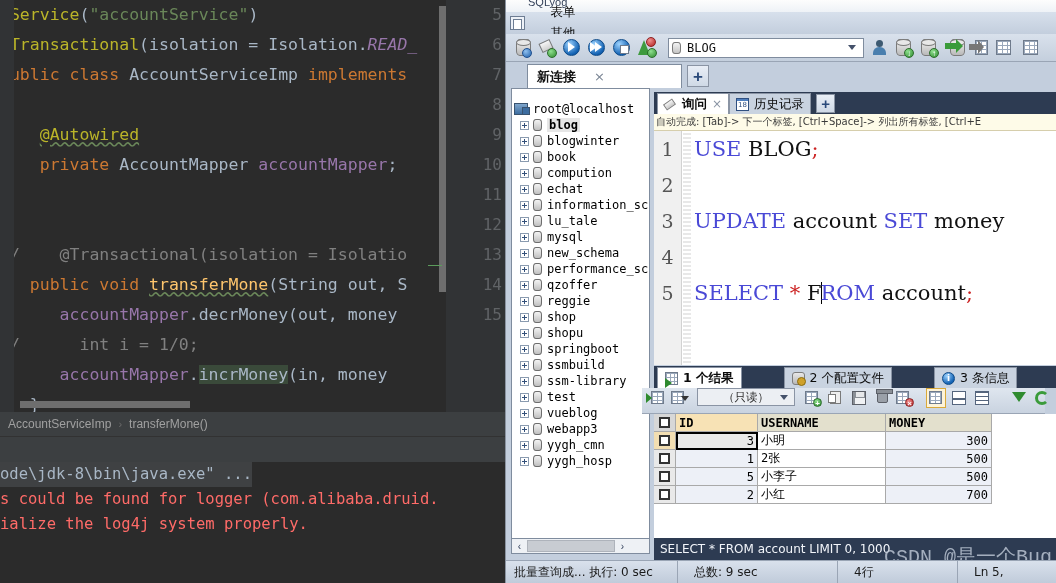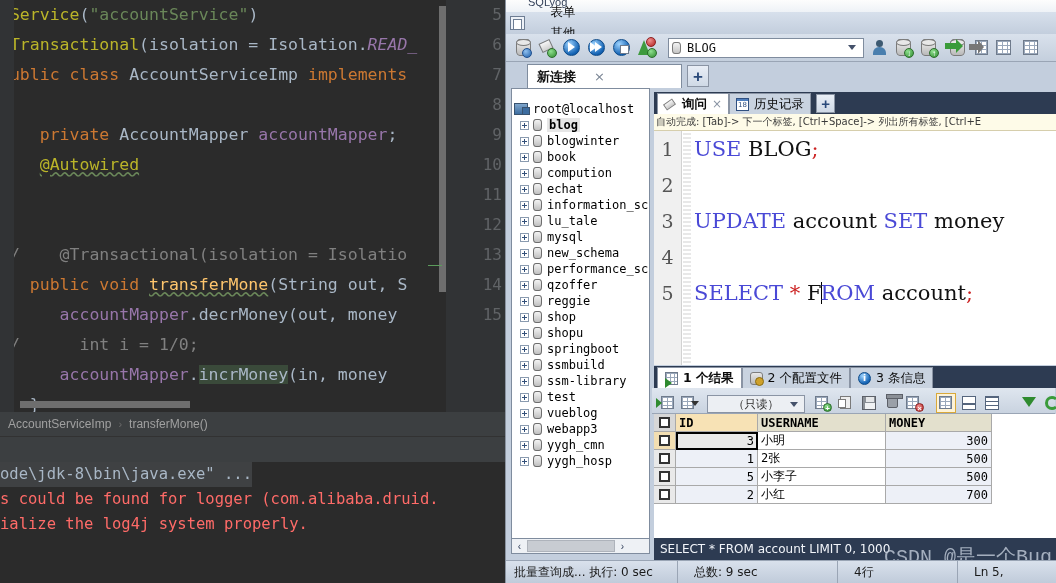--- a/index.html
+++ b/index.html
@@ -354,21 +354,21 @@
   .s-semi { color:#cc2222; }
   .s-star { color:#cc2222; }
   .caret {
     display:inline-block; width:1px; height:22px; background:#000;
     vertical-align:-4px; margin:0 -1px;
   }
 
   
   #sy-res-tabs {
     position:absolute; left:148px; top:366px; width:403px; height:22px;
-    background:#2d3b52; display:flex; align-items:flex-end; padding-left:3px;
+    background:#2d3b52; display:flex; align-items:flex-end; padding-left:3px;gap:42px;
   }
   .r-tab {
     height:21px; display:flex; align-items:center; gap:5px; padding:0 7px;
     font-size:12.5px; color:#0a0a0a; border:1px solid #8a94a4; border-bottom:none;
     background:#c9d3e0;
     font-family:"DejaVu Sans","Liberation Sans",sans-serif;
   }
   .r-tab.active { background:#fff; font-weight:bold; }
   .r-ico-green { width:13px;height:13px;background:#fff;border:1px solid #6f7b8c;position:relative;flex:0 0 auto;
     background-image:linear-gradient(#9aa8bb 1px,transparent 1px),linear-gradient(90deg,#9aa8bb 1px,transparent 1px);
@@ -376,24 +376,24 @@
   .r-ico-green:after{content:"";position:absolute;left:-1px;top:5px;
     border-top:5px solid transparent;border-bottom:5px solid transparent;border-left:7px solid #2f8b2f;}
   .r-ico-cfg { width:13px;height:13px;position:relative;flex:0 0 auto;
     background:linear-gradient(#e8e8e8,#b8b8b8); border:1px solid #7d7d7d; border-radius:3px;}
   .r-ico-cfg:after{content:"";position:absolute;right:-2px;bottom:-2px;width:7px;height:7px;border-radius:50%;background:#cfa12a;border:1px solid #8a6c12;}
   .r-ico-info { width:13px;height:13px;border-radius:50%;flex:0 0 auto;
     background:radial-gradient(circle at 35% 28%,#9fd4ff,#1463b4 70%);
     border:1px solid #0d4a88; color:#fff; font-size:9px; line-height:11px; text-align:center; font-weight:bold;}
 
   #sy-res-toolbar {
-    position:absolute; left:146px; top:388px; width:403px; height:26px;
+    position:absolute; left:136px; top:388px; width:403px; height:26px;
     background:linear-gradient(#dfe6ef,#c9d3e0);
     border-bottom:1px solid #9aa5b5;
-    display:flex; align-items:flex-end; gap:3px; padding-left:4px;
+    display:flex; align-items:flex-start; gap:3px; padding-left:4px;
   }
   .rt-ico { width:20px;height:20px;position:relative;flex:0 0 auto; }
   .rt-sel { border:1px solid #d9a93a; background:#fdf3d8; }
   .ro-select {
     width:98px;height:18px;background:#eceff3;border:1px solid #8a94a4;
     font-size:11.5px;color:#2a2a2a; display:flex;align-items:center;justify-content:center;
     position:relative; margin:0 5px; flex:0 0 auto;
     font-family:"DejaVu Sans","Liberation Sans",sans-serif;
   }
   .ro-select .chev{
@@ -474,22 +474,22 @@
   <div id="ide">
 
     <div id="ide-editor">
       <div class="code-area">
         <div class="gut-fold"></div>
         <div id="code-lines">
             <div class="code-line"><span class="t-ann">@Service</span><span class="t-punc">(</span><span class="t-str">"accountService"</span><span class="t-punc">)</span></div>
             <div class="code-line"><span class="t-ann">@Transactional</span><span class="t-punc">(</span><span class="t-cls">isolation</span><span class="t-punc"> = </span><span class="t-cls">Isolation</span><span class="t-punc">.</span><span class="t-static">READ_</span></div>
             <div class="code-line"><span class="t-kw">public </span><span class="t-kw">class </span><span class="t-cls">AccountServiceImp </span><span class="t-kw">implements</span></div>
             <div class="code-line">&nbsp;</div>
+            <div class="code-line"><span class="t-punc">    </span><span class="t-ann wavy">@Autowired</span></div>
             <div class="code-line"><span class="t-punc">    </span><span class="t-kw">private </span><span class="t-cls">AccountMapper </span><span class="t-fld">accountMapper</span><span class="t-punc">;</span></div>
-            <div class="code-line"><span class="t-punc">    </span><span class="t-ann wavy">@Autowired</span></div>
             <div class="code-line">&nbsp;</div>
             <div class="code-line">&nbsp;</div>
             <div class="code-line"><span class="t-com">//    @Transactional(isolation = Isolatio</span></div>
             <div class="code-line"><span class="t-punc">   </span><span class="t-kw">public </span><span class="t-kw">void </span><span class="t-meth wavy">transferMone</span><span class="t-punc">(</span><span class="t-cls">String </span><span class="t-param">out, </span><span class="t-cls">S</span></div>
             <div class="code-line"><span class="t-punc">      </span><span class="t-fld">accountMapper</span><span class="t-punc">.</span><span class="t-cls">decrMoney</span><span class="t-punc">(</span><span class="t-param">out, </span><span class="t-param">money</span></div>
             <div class="code-line"><span class="t-com">//      int i = </span><span class="t-com">1</span><span class="t-com">/</span><span class="t-com">0</span><span class="t-com">;</span></div>
             <div class="code-line"><span class="t-punc">      </span><span class="t-fld">accountMapper</span><span class="t-punc">.</span><span class="t-cls hl-sel">incrMoney</span><span class="t-punc">(</span><span class="t-param">in, </span><span class="t-param">money</span></div>
             <div class="code-line"><span class="t-punc">   }</span></div>
           </div>
       </div>

